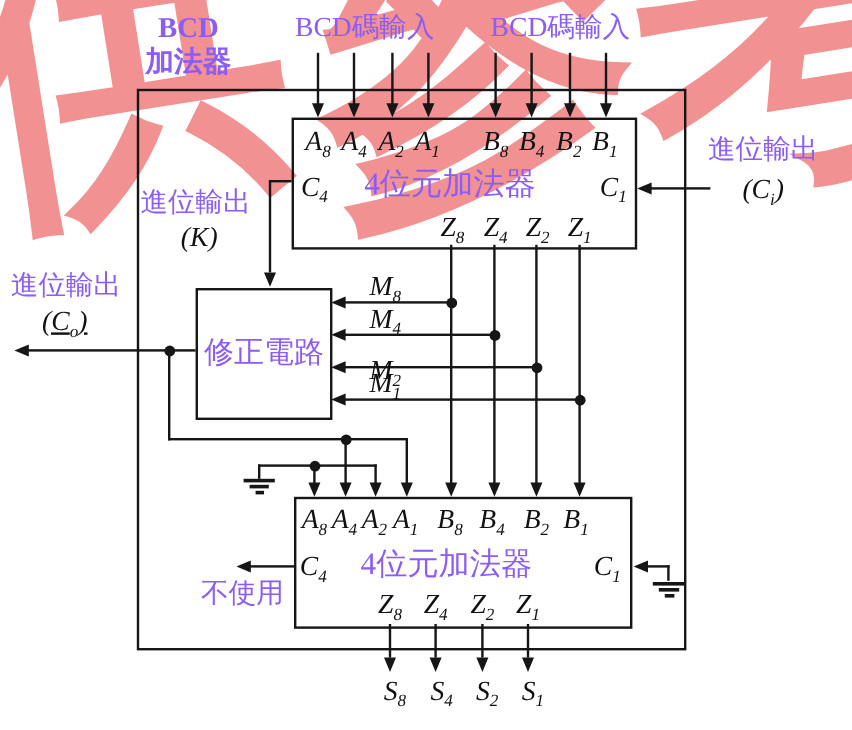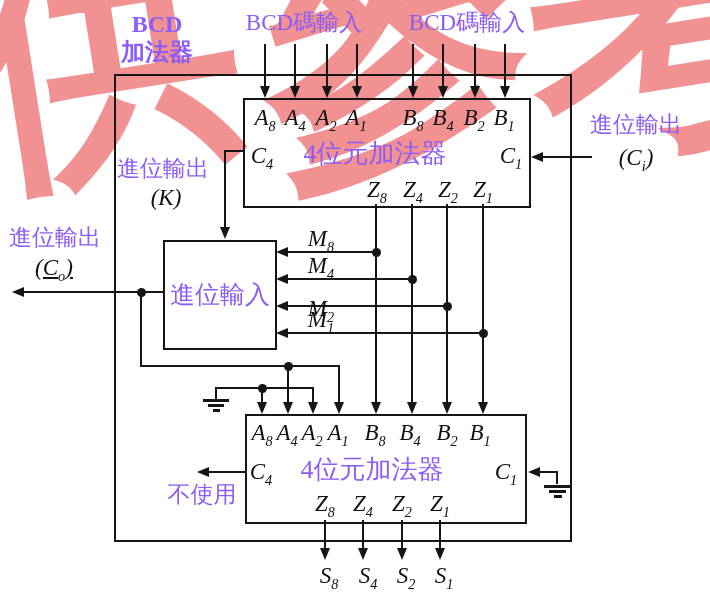--- a/index.html
+++ b/index.html
@@ -84,21 +84,21 @@
   <div class="lbl cjk" style="left:636px;top:113px;">進位輸出</div>
   <div class="pin" style="left:636px;top:146px;">(C<sub>i</sub>)</div>
 
   <div class="h" style="left:225px;top:150px;width:18px;"></div>
   <div class="v" style="left:224px;top:150px;height:77px;"></div>
   <div class="ah-d" style="left:220px;top:227px;"></div>
   <div class="lbl cjk" style="left:163px;top:157px;">進位輸出</div>
   <div class="pin" style="left:166px;top:186px;">(K)</div>
 
   <div class="box" style="left:163px;top:240px;width:110px;height:106px;"></div>
-  <div class="lbl cjk" style="left:220px;top:282px;font-size:25px;">進位輸入</div>
+  <div class="lbl cjk" style="left:220px;top:282px;font-size:25px;">修正電路</div>
 
   <div class="v" style="left:375px;top:204px;height:200px;"></div>
   <div class="v" style="left:411px;top:204px;height:200px;"></div>
   <div class="v" style="left:446px;top:204px;height:200px;"></div>
   <div class="v" style="left:482px;top:204px;height:200px;"></div>
   <div class="ah-d" style="left:371px;top:402px;"></div>
   <div class="ah-d" style="left:407px;top:402px;"></div>
   <div class="ah-d" style="left:442px;top:402px;"></div>
   <div class="ah-d" style="left:478px;top:402px;"></div>
 

